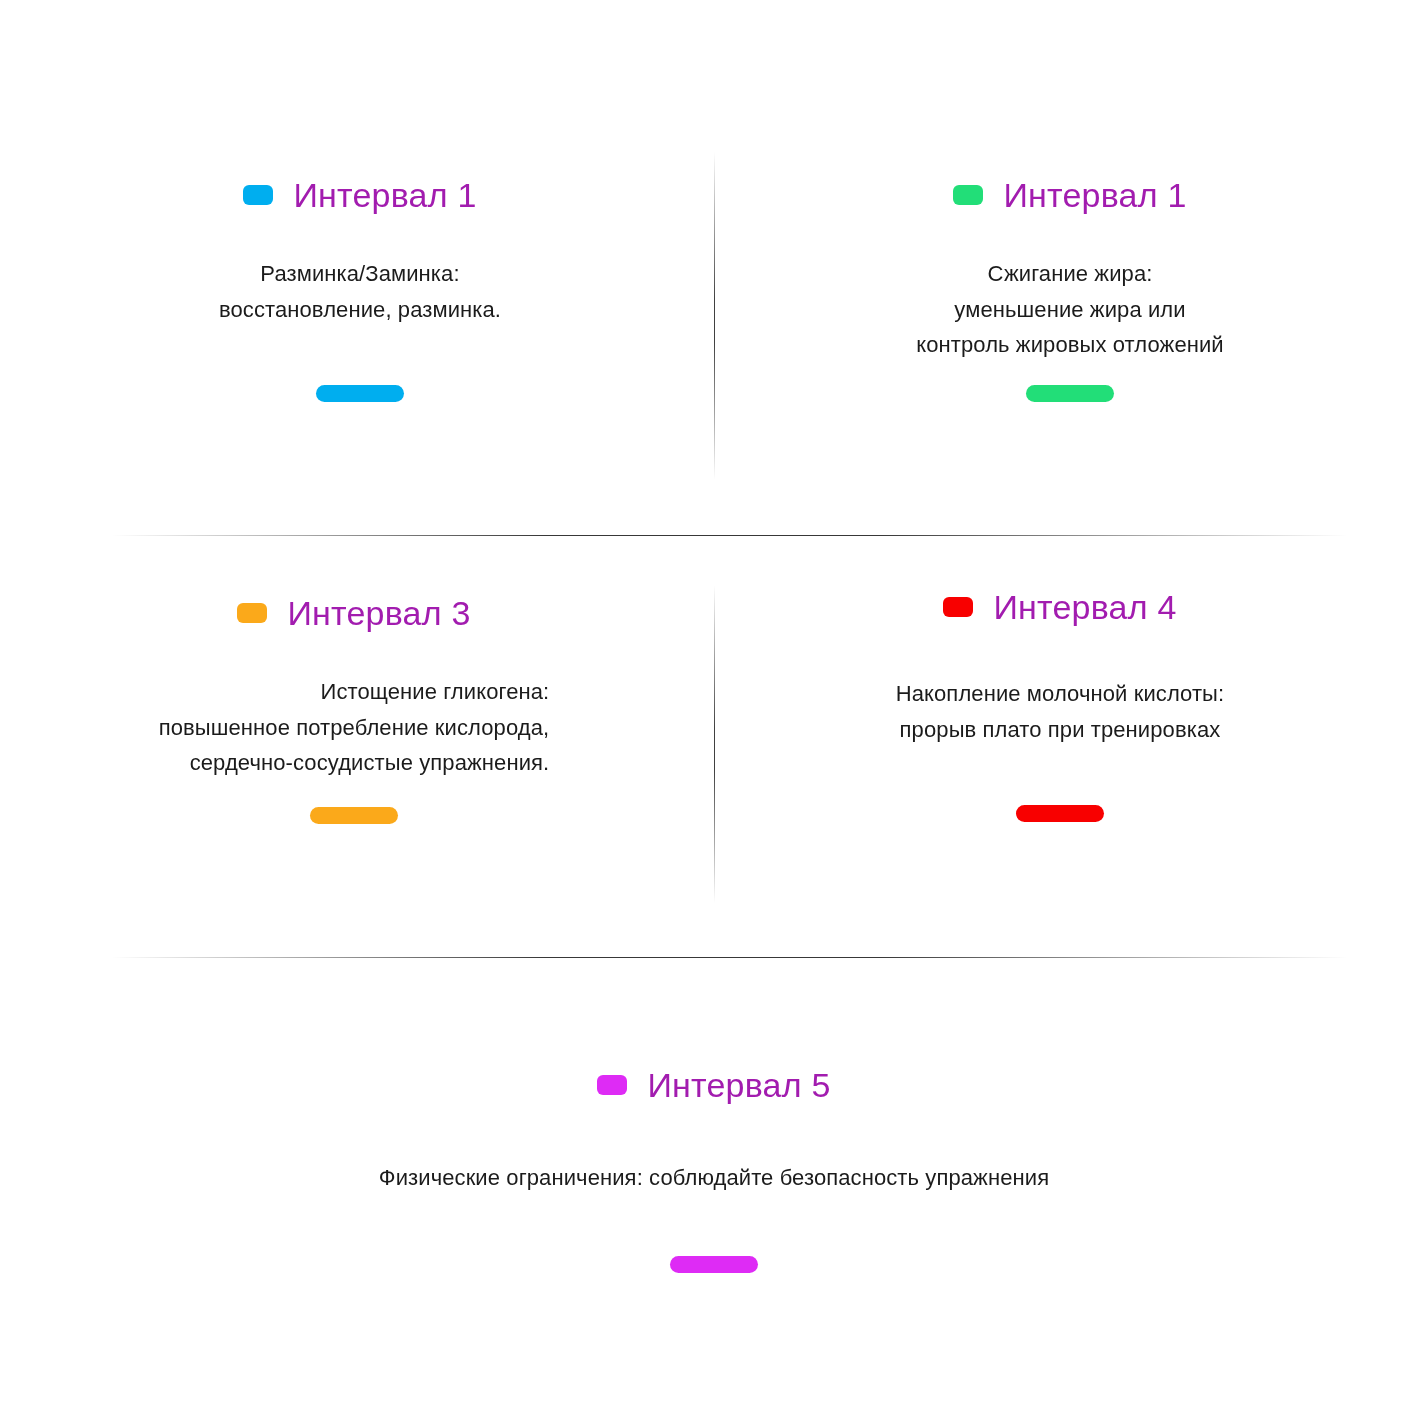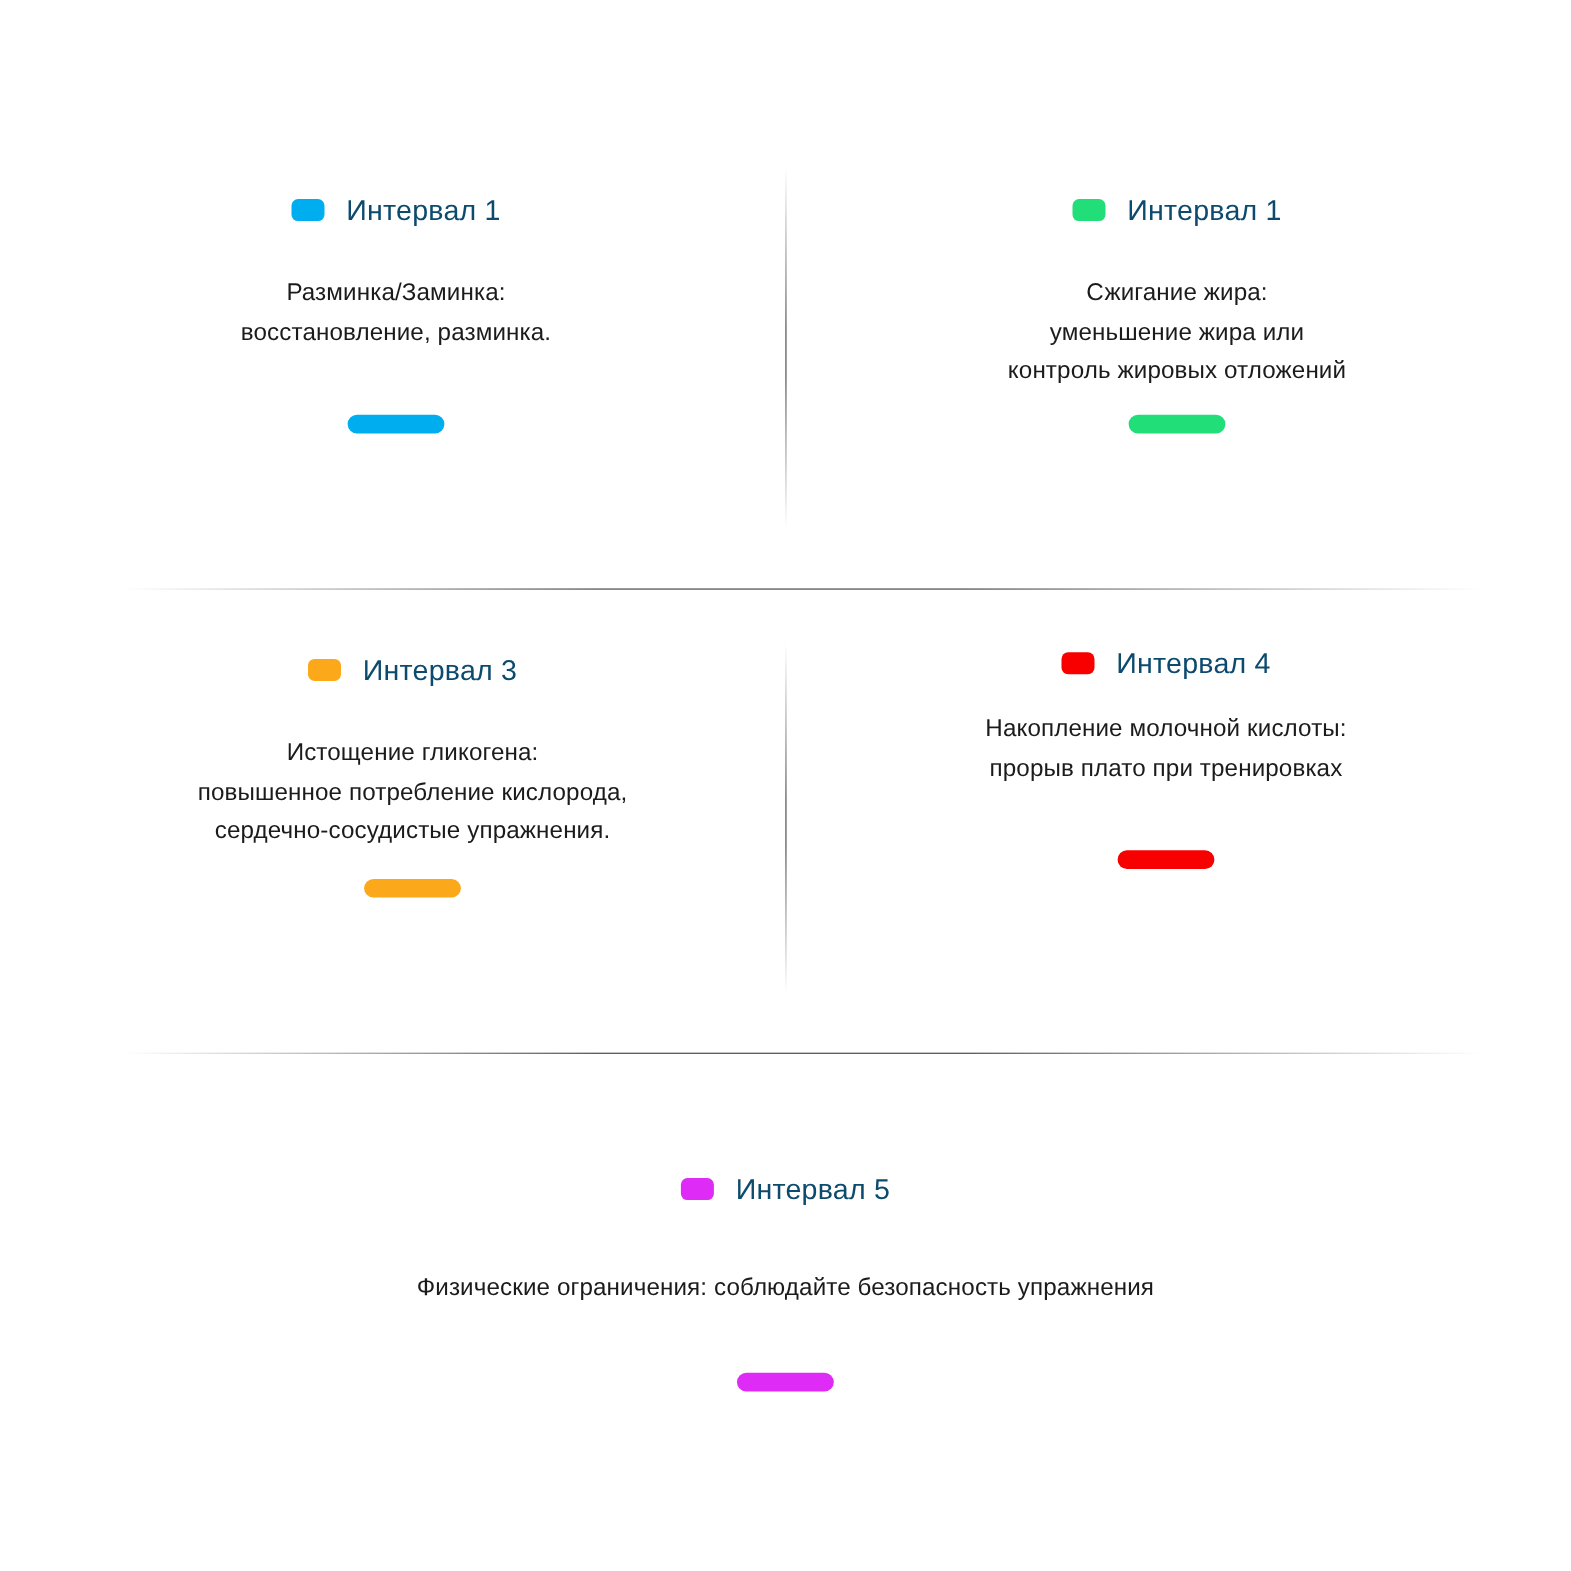--- a/index.html
+++ b/index.html
@@ -43,25 +43,25 @@
 
   .swatch {
     display: inline-block;
     width: 30px;
     height: 20px;
     border-radius: 6px;
     flex: 0 0 auto;
   }
 
   .legend-label {
-    font-size: 26px;
+    font-size: 34px;
     font-weight: 300;
     letter-spacing: 0.2px;
     line-height: 1;
-    color: #0c4a6e;
+    color: #a21caf;
   }
 
   .desc {
     font-size: 22px;
     font-weight: 300;
     line-height: 1.62;
     color: #1b1b1b;
     letter-spacing: 0.1px;
     margin-top: 44px;
     white-space: pre-line;
@@ -70,31 +70,31 @@
   .underbar {
     width: 88px;
     height: 17px;
     border-radius: 9px;
     margin-top: 26px;
   }
 
   
   #card-1 { left: 30px;  top: 178px; width: 660px; }
   #card-2 { left: 740px; top: 178px; width: 660px; }
-  #card-3 { left: 25px;  top: 596px; width: 700px; }
+  #card-3 { left: 4px;  top: 596px; width: 700px; text-align: right; }
   #card-4 { left: 760px; top: 590px; width: 600px; }
   #card-5 { left: 114px; top: 1068px; width: 1200px; }
 
   #card-1 .underbar { margin-top: 58px; }
   #card-2 .underbar { margin-top: 22px; }
   #card-3 .underbar { margin-top: 26px; }
   #card-4 .underbar { margin-top: 58px; }
   #card-5 .underbar { margin-top: 60px; }
 
-  #card-4 .desc { margin-top: 28px; }
+  #card-4 .desc { margin-top: 52px; }
   #card-5 .desc { margin-top: 58px; }
 
   
   .v-divider {
     position: absolute;
     width: 1px;
     background-image: linear-gradient(to bottom,
         rgba(0,0,0,0) 0%,
         rgba(0,0,0,0.75) 45%,
         rgba(0,0,0,0.75) 58%,

